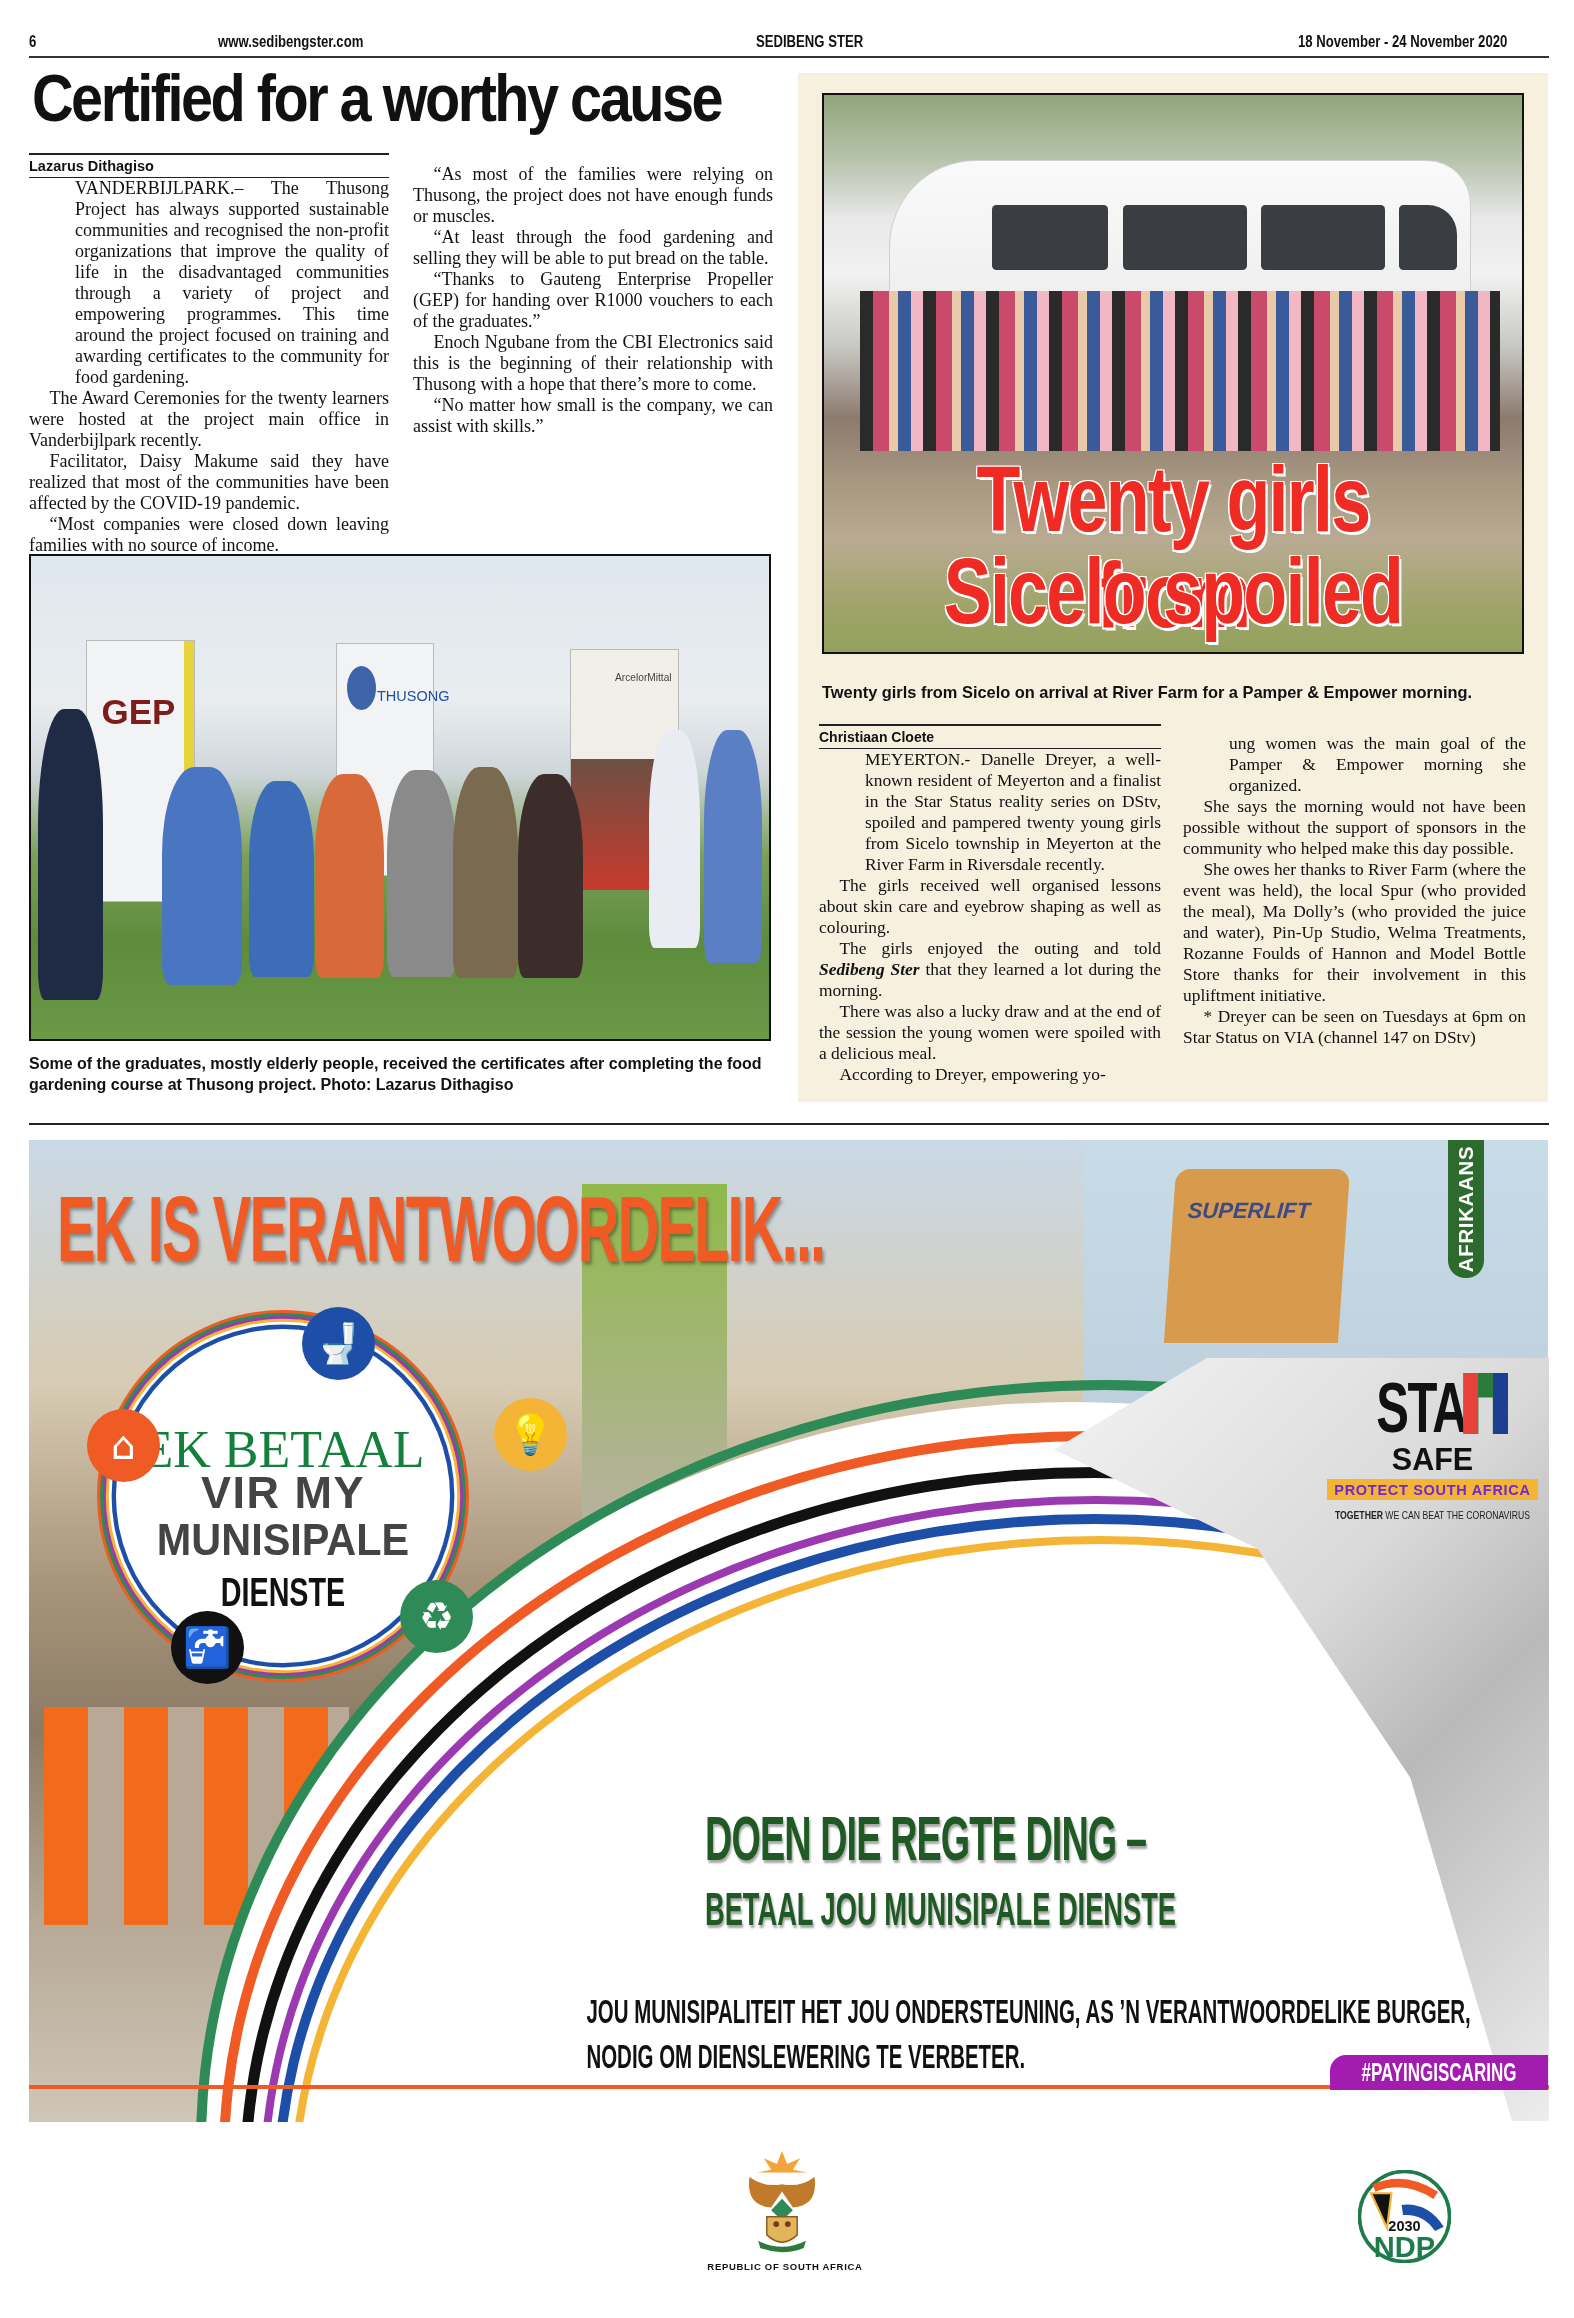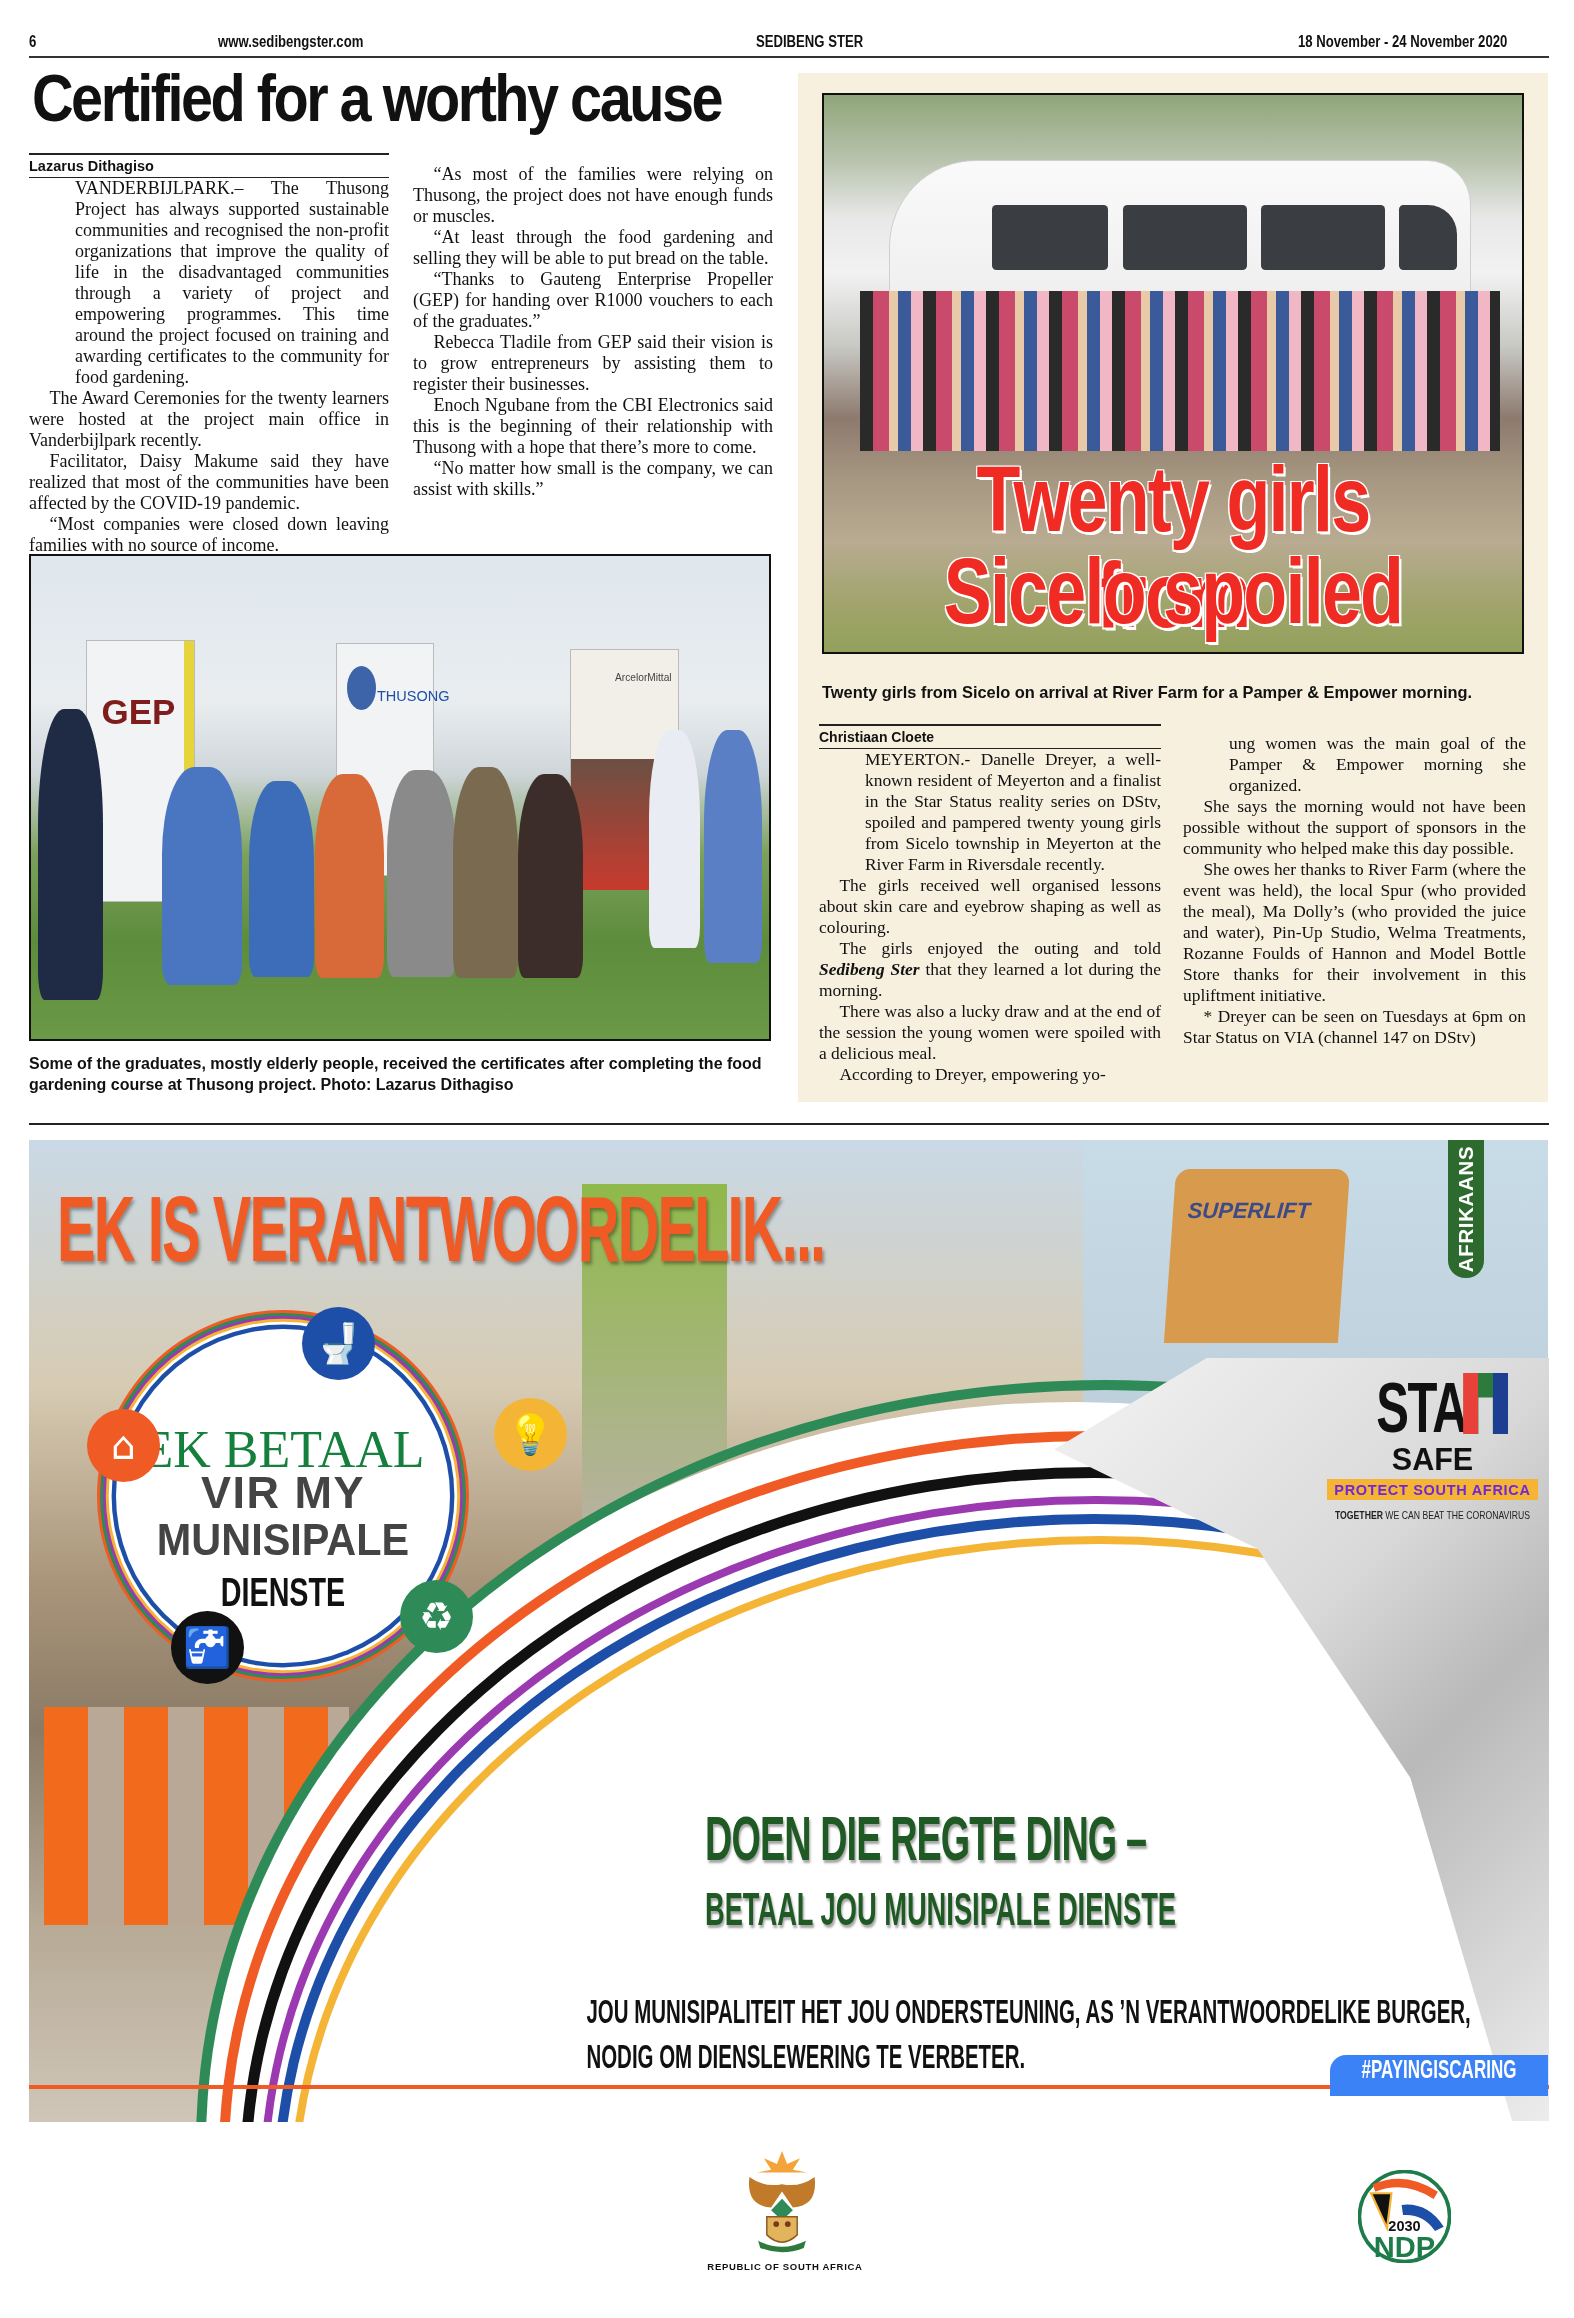--- a/index.html
+++ b/index.html
@@ -70,21 +70,21 @@
     .protect { display: inline-block; margin-top: 4.4px; background: #f6b434; color: #6d28d9; font-family: "Liberation Sans", sans-serif; font-weight: bold; font-size: 14.5px; padding: 2.2px 7.3px; letter-spacing: 0.7px; }
     .together { margin-top: 10.2px; font-family: "Liberation Sans", sans-serif; font-weight: bold; font-size: 10.2px; color: #222; transform: scaleX(0.85); white-space: nowrap; }
 
     .doen { position: absolute; left: 494px; top: 663px; width: 872px; text-align: left; font-family: "Liberation Sans", sans-serif; font-weight: bold; color: #1f5a24; text-shadow: 2.2px 2.9px 2.9px rgba(0,0,0,0.35); white-space: nowrap; }
     .doen1 { font-size: 63px; line-height: 70px; transform: scaleX(0.6); transform-origin: left top; letter-spacing: -1.5px; margin-left: 182px; }
     .doen2 { font-size: 47px; line-height: 58px; transform: scaleX(0.58); transform-origin: left top; margin-left: 182px; margin-top: 7.3px; }
     .jou { position: absolute; left: 364px; top: 849px; width: 1018px; font-family: "Liberation Sans", sans-serif; font-weight: bold; color: #111; font-size: 33px; line-height: 45px; white-space: nowrap; }
     .jou div { transform: scaleX(0.62); }
 
     .pay-bar { position: absolute; left: 0; top: 945px; width: 1520px; height: 4.4px; background: #f05a24; }
-    .pay-tag { position: absolute; left: 1301px; top: 915px; width: 218px; height: 41px; background: #3b82f6; border-radius: 16px 0 0 0; display: flex; justify-content: center; }
+    .pay-tag { position: absolute; left: 1301px; top: 915px; width: 218px; height: 35px; background: #a21caf; border-radius: 16px 0 0 0; display: flex; align-items: center; justify-content: center; }
     .pay-tag span { color: #fff; font-family: "Liberation Sans", sans-serif; font-weight: bold; font-size: 25px; transform: scaleX(0.68); white-space: nowrap; }
 
     
     .coat { left: 742px; top: 2148px; width: 80px; height: 105px; }
     .rsa-label { left: 676px; top: 2261px; width: 218px; text-align: center; font-family: "Liberation Sans", sans-serif; font-weight: bold; font-size: 9.5px; letter-spacing: 0.7px; }
     .ndp { left: 1358px; top: 2170px; width: 93px; height: 93px; }
   </style>
 </head>
 <body>
 
@@ -104,21 +104,20 @@
     <p>The Award Ceremonies for the twenty learners were hosted at the project main office in Vanderbijlpark recently.</p>
     <p>Facilitator, Daisy Makume said they have realized that most of the communities have been affected by the COVID-19 pandemic.</p>
     <p>“Most companies were closed down leaving families with no source of income.</p>
   </div>
 </div>
 
 <div class="abs col" style="left:413px; top:164px; width:360px;">
   <p>“As most of the families were relying on Thusong, the project does not have enough funds or muscles.</p>
   <p>“At least through the food gardening and selling they will be able to put bread on the table.</p>
   <p>“Thanks to Gauteng Enterprise Propeller (GEP) for handing over R1000 vouchers to each of the graduates.”</p>
-  <p>Rebecca Tladile from GEP said their vision is to grow entrepreneurs by assisting them to register their businesses.</p>
   <p>Enoch Ngubane from the CBI Electronics said this is the beginning of their relationship with Thusong with a hope that there’s more to come.</p>
   <p>“No matter how small is the company, we can assist with skills.”</p>
 </div>
 
 <div class="abs photo photo-grads">
   <div class="banner" style="left:55px; top:84px; width:109px; height:262px;">
     <div style="position:absolute; left:14.5px; top:51px; font-family:'Liberation Sans',sans-serif; font-weight:bold; font-size:35px; color:#7f1d1d;">GEP</div>
     <div style="position:absolute; right:0; top:0; width:10.2px; height:100%; background:#e6d43a;"></div>
   </div>
   <div class="banner" style="left:305px; top:87px; width:98px; height:233px;">

